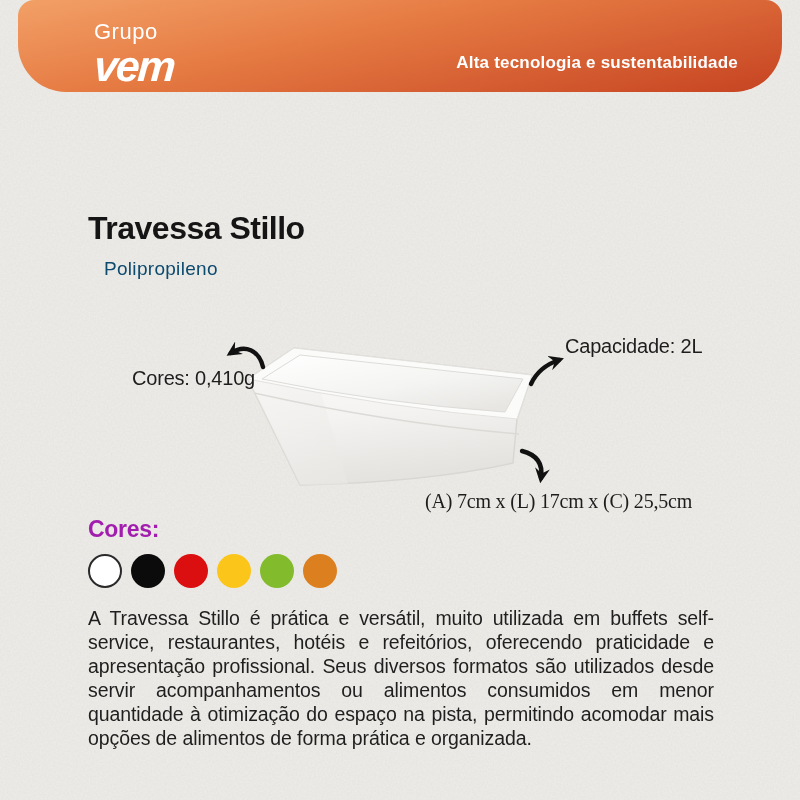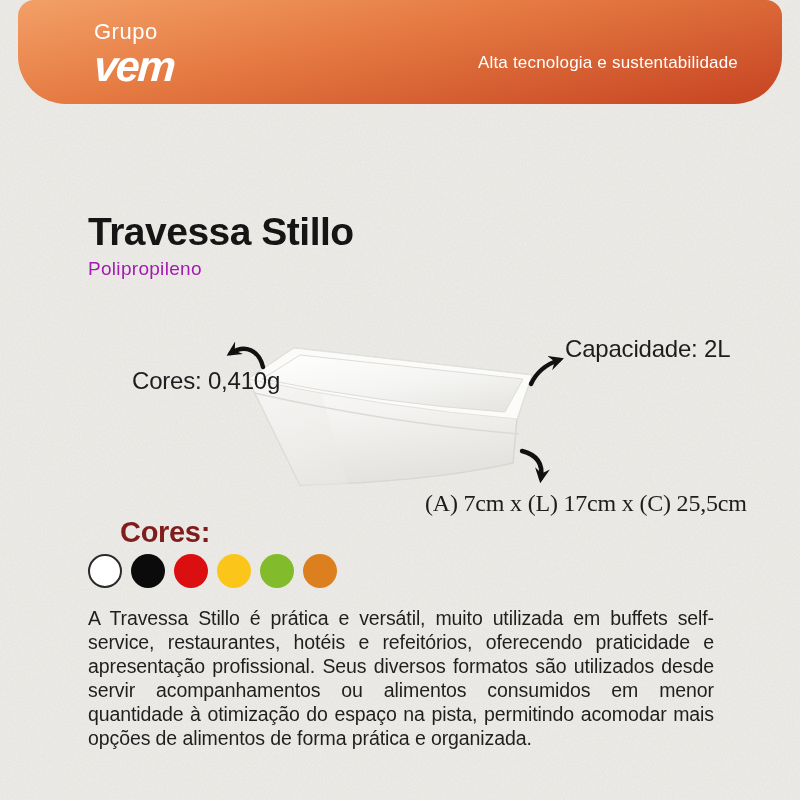--- a/index.html
+++ b/index.html
@@ -9,65 +9,64 @@
     width: 800px; height: 800px;
     background: #efede9;
     font-family: "Liberation Sans", sans-serif;
     overflow: hidden;
     color: #1c1c1c;
   }
   .grain { position: absolute; inset: 0; pointer-events: none; z-index: 1; }
 
   
   .header {
-    position: absolute; left: 18px; top: 0; width: 764px; height: 104px;
+    position: absolute; left: 18px; top: 0; width: 764px; height: 92px;
     border-radius: 16px 16px 48px 48px;
     background: linear-gradient(168deg, #f2a067 0%, #e57a42 42%, #c64322 100%);
     z-index: 2;
   }
   .logo { position: absolute; left: 76px; top: 21px; color: #ffffff; line-height: 1; }
   .logo-top { font-size: 22px; font-weight: 400; letter-spacing: 0.5px; }
   .logo-main {
     font-size: 43px; font-weight: 800; font-style: italic;
     letter-spacing: -2px; margin-top: 2px; transform: skewX(-4deg);
   }
   .tagline {
     position: absolute; right: 44px; top: 53px;
-    color: #ffffff; font-size: 17px; font-weight: 400; letter-spacing: 0.2px; text-align: center;
+    color: #ffffff; font-size: 17px; font-weight: 700; letter-spacing: 0.2px; text-align: center;
   }
 
   
   .title {
     position: absolute; left: 88px; top: 210px;
-    font-size: 39px; font-weight: 700; color: #151515; letter-spacing: -0.5px;
+    font-size: 32px; font-weight: 700; color: #151515; letter-spacing: -0.5px;
     z-index: 2;
   }
   .subtitle {
-    position: absolute; left: 88px; top: 258px;
-    font-size: 19px; font-weight: 400; color: #a21caf; letter-spacing: 0.3px;
+    position: absolute; left: 104px; top: 258px;
+    font-size: 19px; font-weight: 400; color: #0c4a6e; letter-spacing: 0.3px;
     z-index: 2;
   }
 
   
   .dish-svg { position: absolute; left: 228px; top: 342px; z-index: 2; }
   .arrows-svg { position: absolute; inset: 0; z-index: 3; pointer-events: none; }
   .annotation {
-    position: absolute; font-size: 24px; color: #1d1d1d; letter-spacing: -0.2px;
+    position: absolute; font-size: 20px; color: #1d1d1d; letter-spacing: -0.2px;
     z-index: 3; white-space: nowrap;
   }
   .anno-weight   { left: 132px; top: 367px; }
   .anno-capacity { left: 565px; top: 335px; }
   .anno-dims     { left: 425px; top: 490px; font-family: Liberation Serif, serif; }
 
   
   .colors-heading {
     position: absolute; left: 88px; top: 516px;
-    font-size: 29px; font-weight: 700; color: #7f1d1d; letter-spacing: -0.3px;
+    font-size: 23px; font-weight: 700; color: #a21caf; letter-spacing: -0.3px;
     z-index: 2;
-    margin-left: 32px;
   }
   .swatches { position: absolute; left: 88px; top: 554px; display: flex; gap: 9px; z-index: 2; }
   .swatch { width: 34px; height: 34px; border-radius: 50%; }
 
   
   .description {
     position: absolute; left: 88px; top: 606px; width: 626px;
     font-size: 19.5px; line-height: 24px; color: #1f1f1f;
     text-align: justify; letter-spacing: -0.1px;
     z-index: 2;

